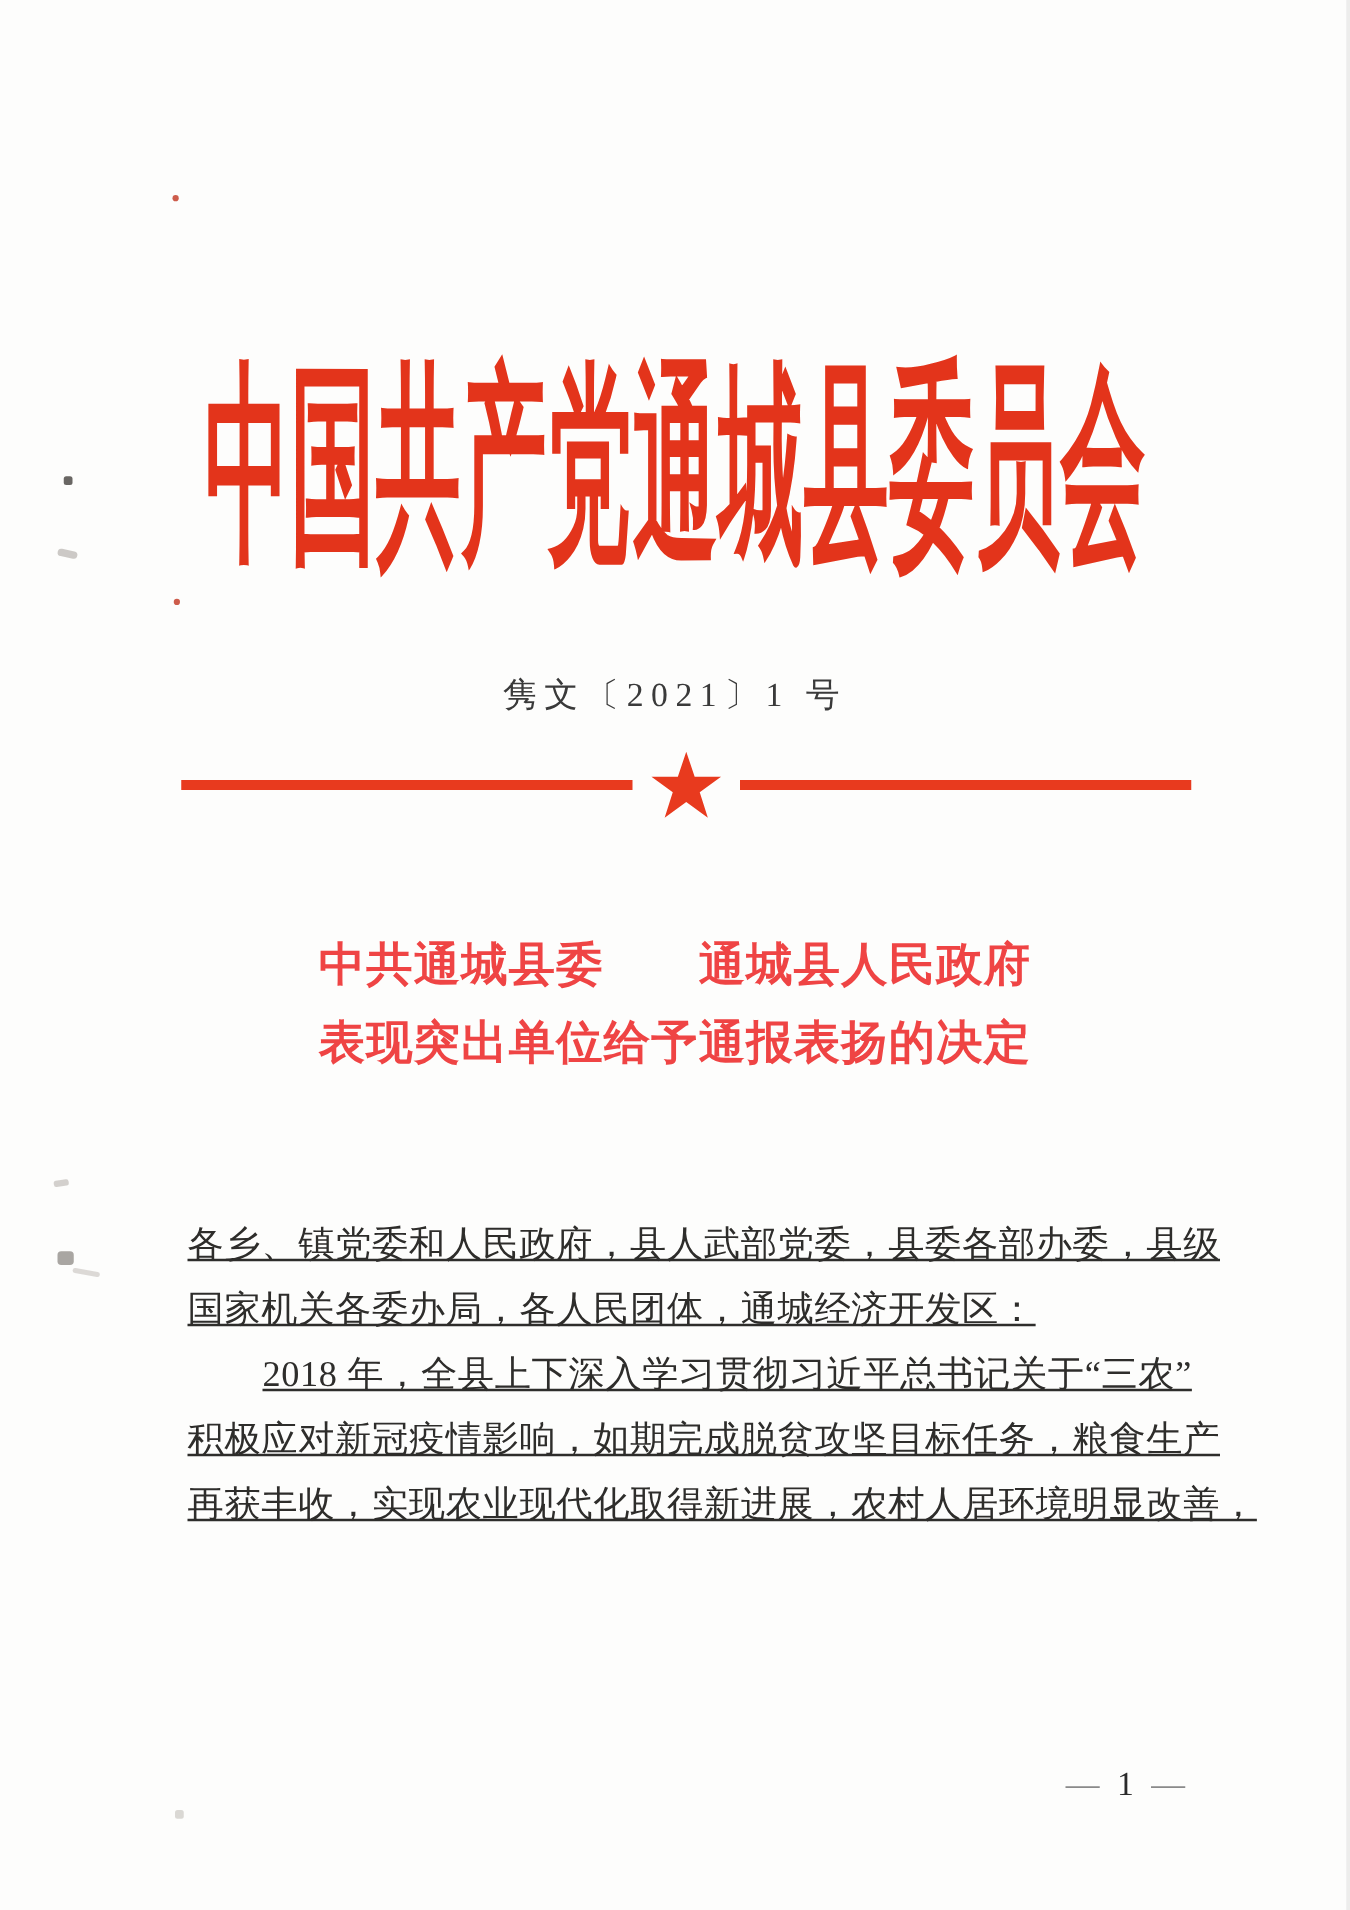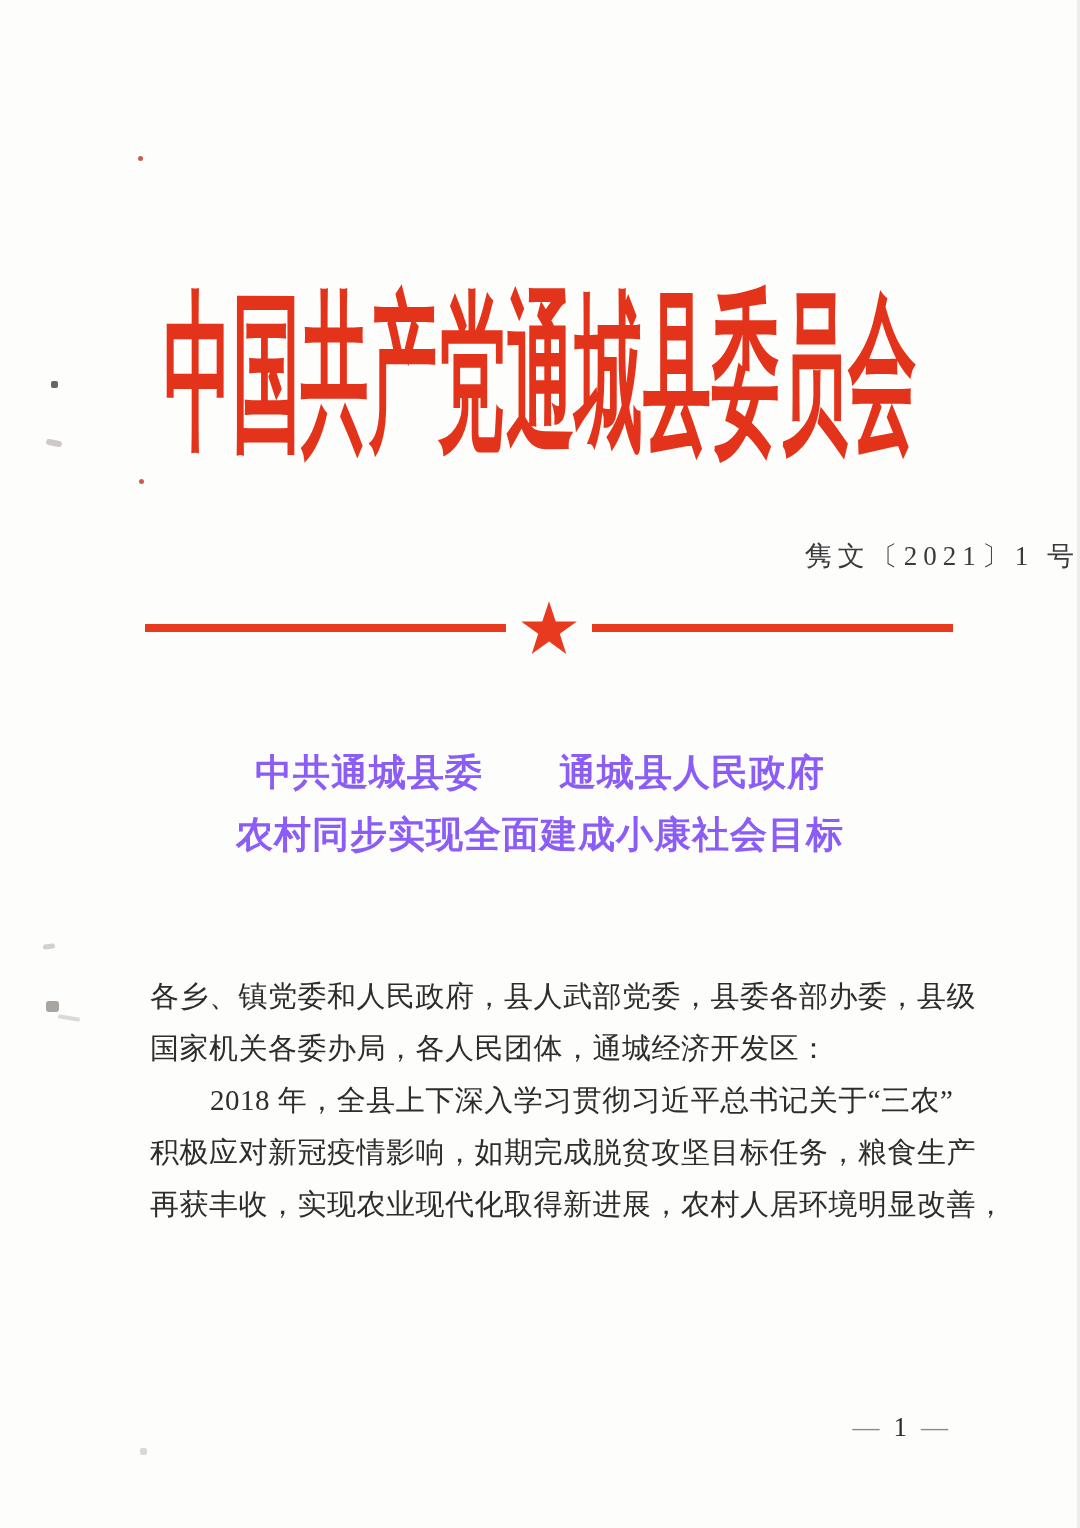--- a/index.html
+++ b/index.html
@@ -31,21 +31,21 @@
     white-space: nowrap;
     color: #e3341b;
     transform: scale(0.41, 1.04);
     transform-origin: center top;
     letter-spacing: 2px;
   }
 
   
   .doc-number {
     position: absolute; top: 538px; left: 0; width: 100%;
-    text-align: right;
+    text-align: center;
     font-size: 27px;
     letter-spacing: 6px;
     color: #3a3a3a;
   }
 
   
   .divider {
     position: absolute; top: 597px; left: 145px; width: 808px; height: 62px;
     display: flex; align-items: center;
   }
@@ -53,32 +53,32 @@
   .divider .star { flex: 0 0 auto; width: 58px; height: 58px; margin: 0 14px; display: block; }
 
   
   .title-block {
     position: absolute; top: 742px; left: 0; width: 100%;
     text-align: center;
     font-size: 37px;
     font-weight: bold;
     line-height: 62px;
     letter-spacing: 1px;
-    color: #8b5cf6;
+    color: #ef4444;
   }
 
   
   .body-block {
     position: absolute; top: 970px; left: 150px; width: 824px;
     font-size: 29px;
     line-height: 52px;
     color: #2e2d2b;
     letter-spacing: 0.5px;
   }
-  .body-line { height: 52px; white-space: nowrap; }
+  .body-line { height: 52px; white-space: nowrap; text-decoration: underline; }
   .body-line.indent { text-indent: 60px; }
 
   
   .page-number {
     position: absolute; top: 1412px; right: 132px;
     font-size: 27px; color: #2a2a2a;
     display: flex; align-items: center; gap: 14px;
     white-space: nowrap;
   }
   .page-number .dash { color: #8a8a8a; letter-spacing: 0; }
@@ -110,21 +110,21 @@
   <div class="divider">
     <div class="rule"></div>
     <svg class="star" viewBox="0 0 100 100" aria-hidden="true">
       <path d="M50 4 L61.6 38.6 L98 38.6 L68.6 60 L79.8 95 L50 73.4 L20.2 95 L31.4 60 L2 38.6 L38.4 38.6 Z" fill="#e83a1e"></path>
     </svg>
     <div class="rule"></div>
   </div>
 
   <div class="title-block">
     <div>中共通城县委　　通城县人民政府</div>
-    <div>农村同步实现全面建成小康社会目标</div>
+    <div>表现突出单位给予通报表扬的决定</div>
   </div>
 
   <div class="body-block">
     <div class="body-line">各乡、镇党委和人民政府，县人武部党委，县委各部办委，县级</div>
     <div class="body-line">国家机关各委办局，各人民团体，通城经济开发区：</div>
     <div class="body-line indent">2018 年，全县上下深入学习贯彻习近平总书记关于“三农”</div>
     <div class="body-line">积极应对新冠疫情影响，如期完成脱贫攻坚目标任务，粮食生产</div>
     <div class="body-line">再获丰收，实现农业现代化取得新进展，农村人居环境明显改善，</div>
   </div>
 

